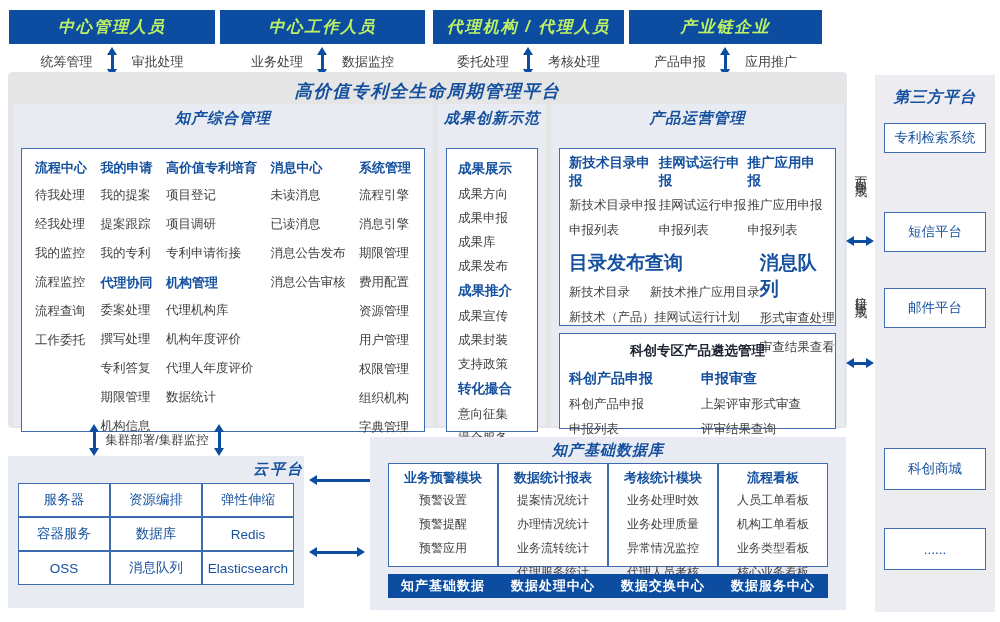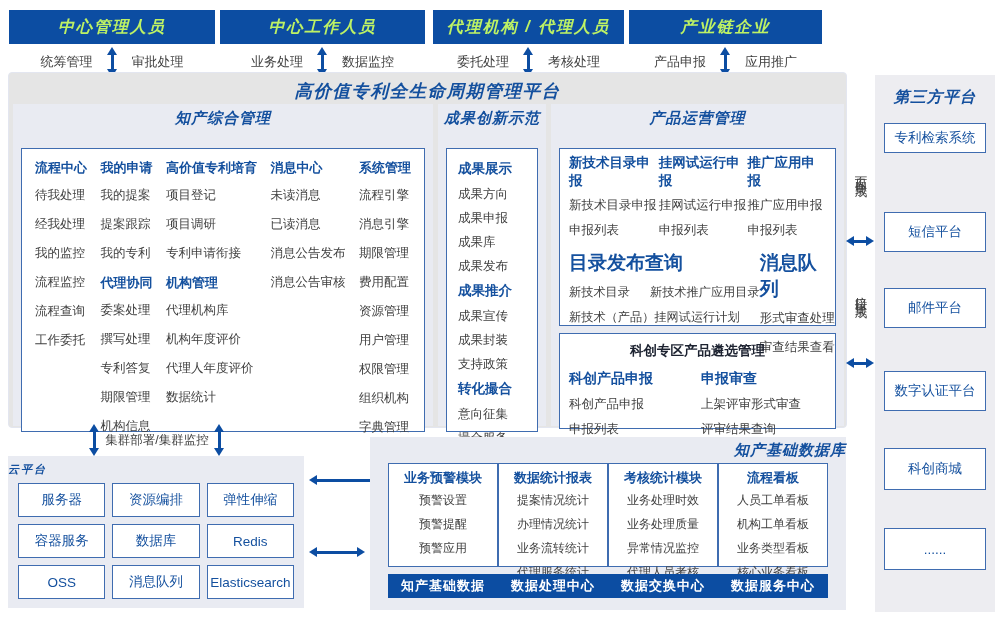--- a/index.html
+++ b/index.html
@@ -77,29 +77,29 @@
   .sub2 .sub-col:nth-child(1){width:132px;}
   .sub2 .sub-col .grp-h{font-size:14px;margin:2px 0 9px;min-height:0;}
 
   
   .cluster{left:8px;top:423px;width:298px;height:34px;display:flex;align-items:center;
     justify-content:center;gap:9px;font-size:12.5px;color:var(--gray-text);}
   .cluster .varrow{height:26px;}
 
   
   .cloud{left:8px;top:456px;width:296px;height:152px;background:var(--panel);}
-  .cloud-title{height:26px;line-height:26px;text-align:left;font-size:11px;font-weight:bold;
+  .cloud-title{height:26px;line-height:26px;text-align:right;font-size:15px;font-weight:bold;
     font-style:italic;color:var(--blue-text);letter-spacing:2px;}
-  .cloud-grid{display:grid;grid-template-columns:repeat(3,1fr);gap:7px;padding:1px 10px 0;}
+  .cloud-grid{display:grid;grid-template-columns:repeat(3,1fr);padding:1px 10px 0;}
   .cloud-grid .itm{height:34px;margin:0;background:#fff;border:1.5px solid var(--border-blue);
     color:var(--blue-text);font-size:13.5px;display:flex;align-items:center;justify-content:center;}
 
   
   .db{left:370px;top:437px;width:476px;height:173px;background:var(--panel);}
-  .db-title{height:24px;line-height:26px;text-align:right;font-size:15px;font-weight:bold;
+  .db-title{height:24px;line-height:26px;text-align:center;font-size:15px;font-weight:bold;
     font-style:italic;color:var(--blue-text);letter-spacing:1px;}
   .db-cols{display:flex;padding:2px 18px 0;}
   .db-col{flex:1;display:flex;flex-direction:column;}
   .db-box{background:#fff;border:1.5px solid var(--border-blue);height:104px;padding-top:5px;text-align:center;}
   .db-box .grp-h{margin-bottom:5px;text-align:center;}
   .db-box .itm{font-size:12px;margin-bottom:7px;}
   .db-footer{margin-top:7px;height:24px;background:var(--blue);color:#fff;font-size:13px;font-weight:bold;
     display:flex;align-items:center;justify-content:center;letter-spacing:1px;}
 
   
@@ -416,16 +416,15 @@
 <div class="vtext" style="top:166px;">页面集成</div>
 <div class="harrow" style="left:849px;top:240px;width:22px;"></div>
 <div class="vtext" style="top:287px;">接口集成</div>
 <div class="harrow" style="left:849px;top:362px;width:22px;"></div>
 
 <div class="abs sidebar">
   <div class="sb-title">第三方平台</div>
   <div class="sb-box" style="top:48px;height:30px;">专利检索系统</div>
   <div class="sb-box" style="top:137px;height:40px;">短信平台</div>
   <div class="sb-box" style="top:213px;height:40px;">邮件平台</div>
-  <div class="sb-box" style="top:296px;height:40px;">数字认证平台</div>
   <div class="sb-box" style="top:373px;height:42px;">科创商城</div>
   <div class="sb-box" style="top:453px;height:42px;">......</div>
 </div>
 
 </body></html>

